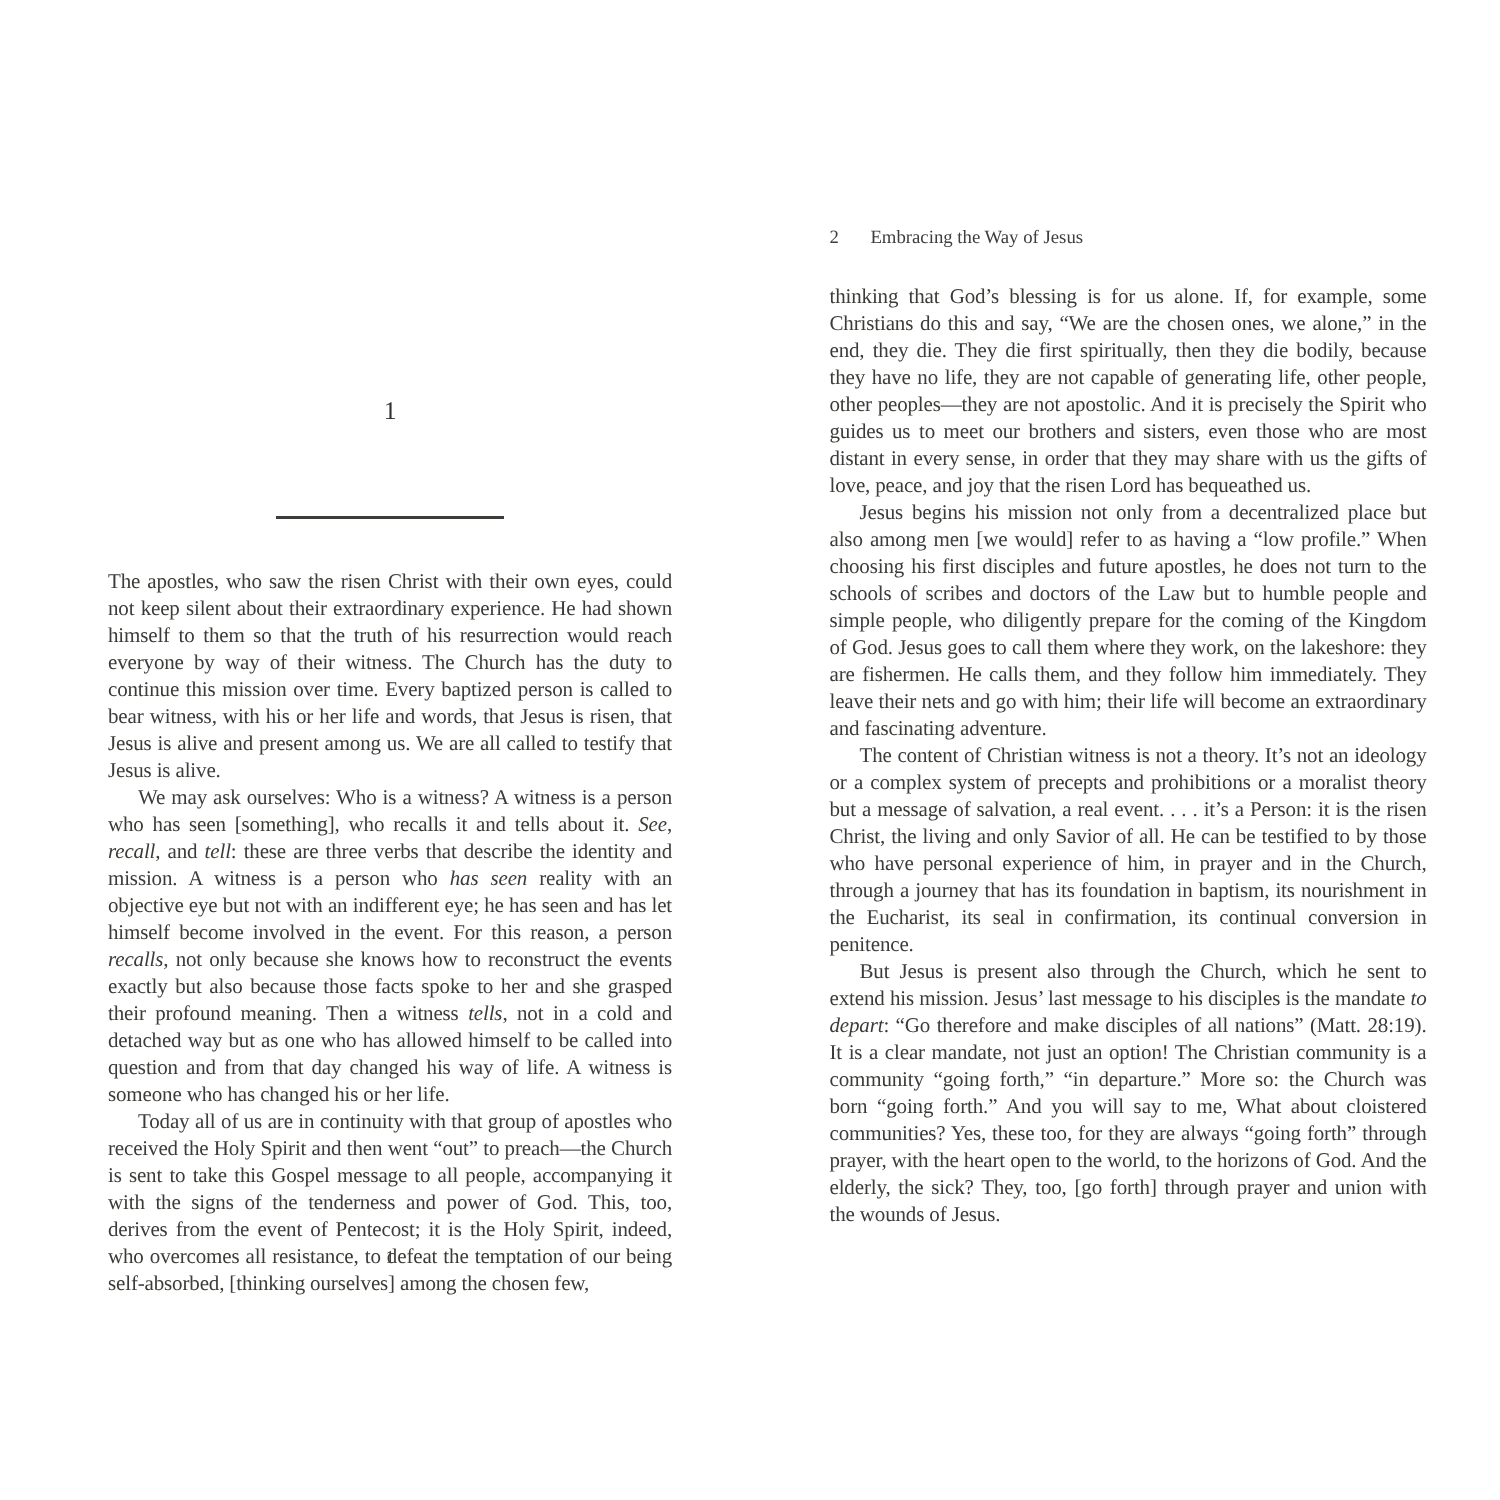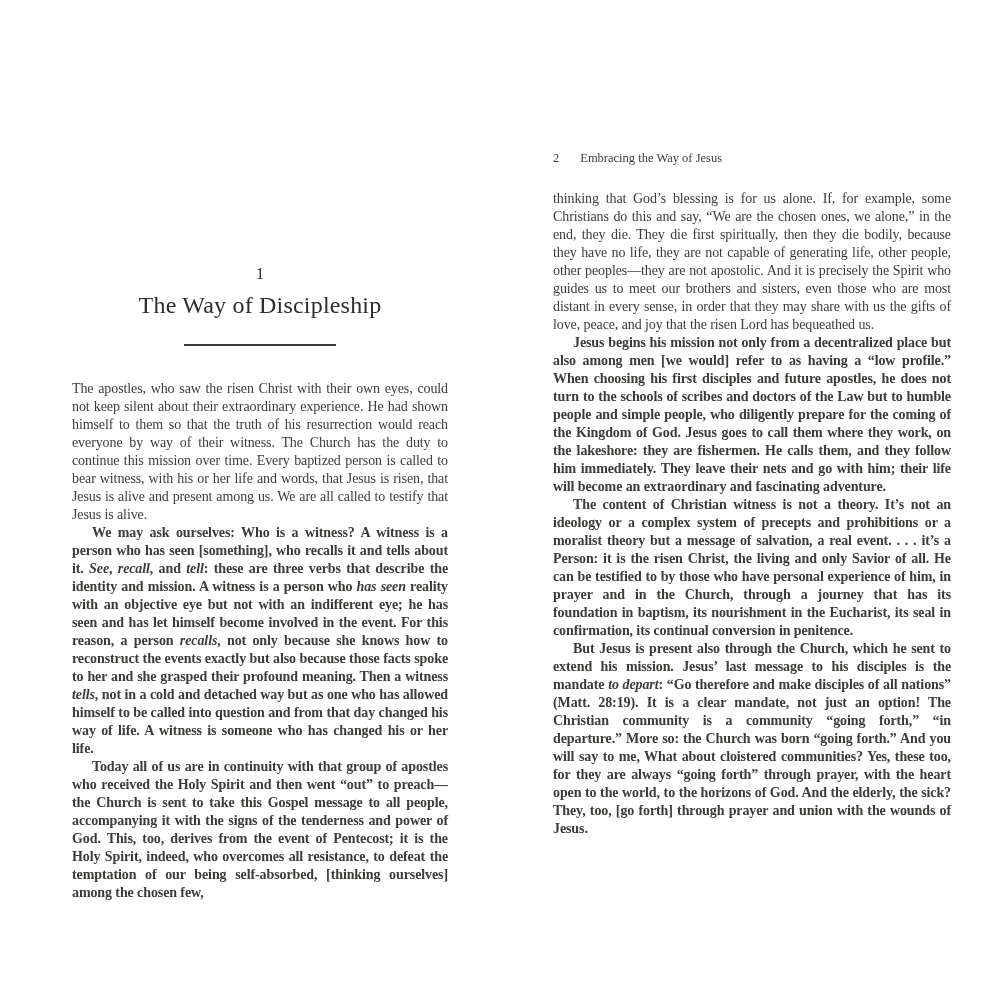--- a/index.html
+++ b/index.html
@@ -57,21 +57,21 @@
     position: absolute;
     left: 0;
     text-align: justify;
     font-size: 14px;
     line-height: 18px;
     letter-spacing: -0.1px;
   }
   #left-body  { top: 380px; width: 376px; }
   #right-body { top: 190px; width: 398px; }
   .body-text p { margin: 0; padding: 0; }
-  .body-text p.indent { text-indent: 20px; font-weight: bold; }
+  .body-text p.indent { text-indent: 20px; }
 
   .folio {
     position: absolute;
     top: 831px;
     left: 0;
     width: 100%;
     text-align: center;
     font-size: 12px;
     color: #45433f;
   }
@@ -85,21 +85,20 @@
   }
   .running-title { margin-left: 21px; }
 </style>
 </head>
 <body>
 
 <div id="canvas">
 
   <div class="page" id="left-page">
     <div class="chapter-number">1</div>
-    <div class="chapter-title">The Way of Discipleship</div>
     <div class="title-rule"></div>
     <div class="body-text" id="left-body">
         <p><span>The apostles, who saw the risen Christ with their own eyes, could not keep silent about their extraordinary experience. He had shown himself to them so that the truth of his resurrection would reach everyone by way of their witness. The Church has the duty to continue this mission over time. Every baptized person is called to bear witness, with his or her life and words, that Jesus is risen, that Jesus is alive and present among us. We are all called to testify that Jesus is alive.</span></p>
         <p class="indent"><span>We may ask ourselves: Who is a witness? A witness is a person who has seen [something], who recalls it and tells about it. </span><i>See</i><span>, </span><i>recall</i><span>, and </span><i>tell</i><span>: these are three verbs that describe the identity and mission. A witness is a person who </span><i>has seen</i><span> reality with an objective eye but not with an indifferent eye; he has seen and has let himself become involved in the event. For this reason, a person </span><i>recalls</i><span>, not only because she knows how to reconstruct the events exactly but also because those facts spoke to her and she grasped their profound meaning. Then a witness </span><i>tells</i><span>, not in a cold and detached way but as one who has allowed himself to be called into question and from that day changed his way of life. A witness is someone who has changed his or her life.</span></p>
         <p class="indent"><span>Today all of us are in continuity with that group of apostles who received the Holy Spirit and then went “out” to preach—the Church is sent to take this Gospel message to all people, accompanying it with the signs of the tenderness and power of God. This, too, derives from the event of Pentecost; it is the Holy Spirit, indeed, who overcomes all resistance, to defeat the temptation of our being self-absorbed, [thinking ourselves] among the chosen few,</span></p>
       </div>
     <div class="folio">1</div>
   </div>
 
   <div class="page" id="right-page">

